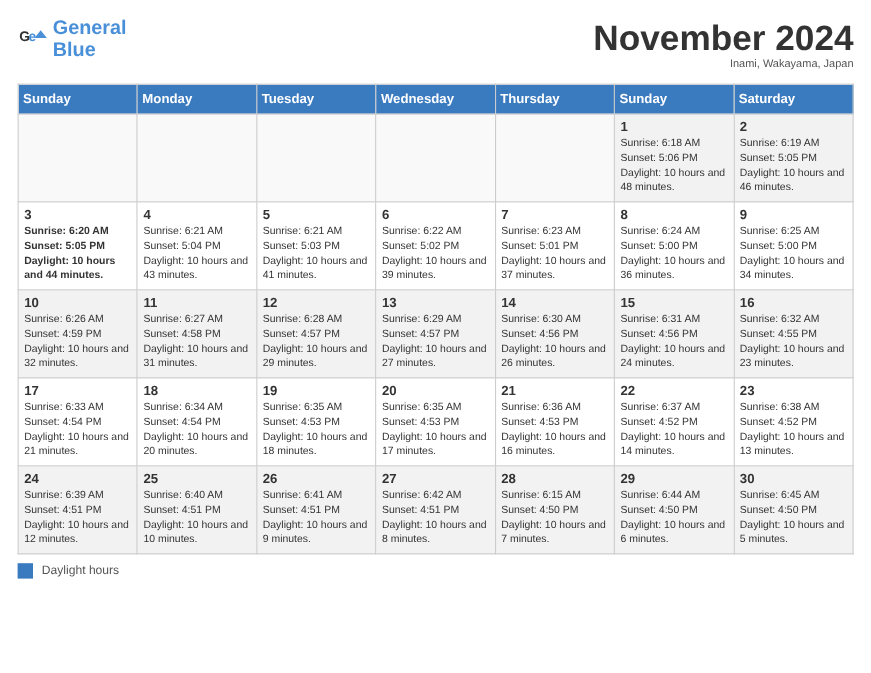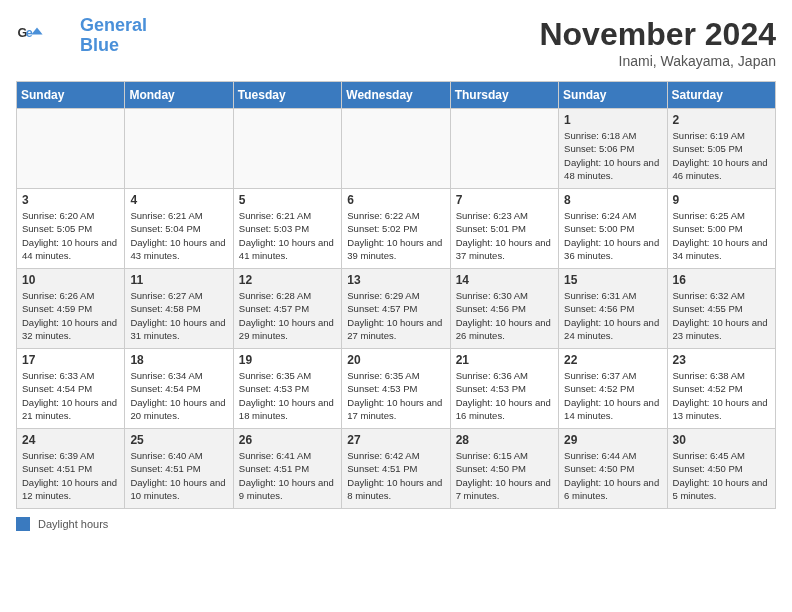--- a/index.html
+++ b/index.html
@@ -19,39 +19,38 @@
     .logo {
       display: flex;
       align-items: center;
       gap: 4px;
     }
     .logo-text {
       font-size: 18px;
       font-weight: bold;
       color: #333;
       line-height: 1.1;
-      margin-left: 32px;
     }
     .logo-text span {
       color: #4a90d9;
     }
     .logo-icon {
       width: 28px;
       height: 28px;
     }
     .title-block {
       text-align: right;
     }
     .month-title {
       font-size: 32px;
       font-weight: bold;
       color: #333;
     }
     .location {
-      font-size: 14px;
+      font-size: 10px;
       color: #555;
     }
     .calendar {
       width: 100%;
       border-collapse: collapse;
       padding-left: 16px;
     }
     .calendar th {
       background: #3a7abf;
       color: #fff;
@@ -153,21 +152,21 @@
         <td class="shaded">
           <span class="day-num">2</span>
           <div class="day-info" style="white-space: pre-line;">Sunrise: 6:19 AM
 Sunset: 5:05 PM
 Daylight: 10 hours and 46 minutes.</div>
         </td>
       </tr>
       <tr>
         <td>
           <span class="day-num">3</span>
-          <div class="day-info" style="white-space: pre-line;">Sunrise: 6:20 AM
+          <div class="day-info" style="white-space: pre-line; font-weight: bold;">Sunrise: 6:20 AM
 Sunset: 5:05 PM
 Daylight: 10 hours and 44 minutes.</div>
         </td>
         <td>
           <span class="day-num">4</span>
           <div class="day-info" style="white-space: pre-line;">Sunrise: 6:21 AM
 Sunset: 5:04 PM
 Daylight: 10 hours and 43 minutes.</div>
         </td>
         <td>

